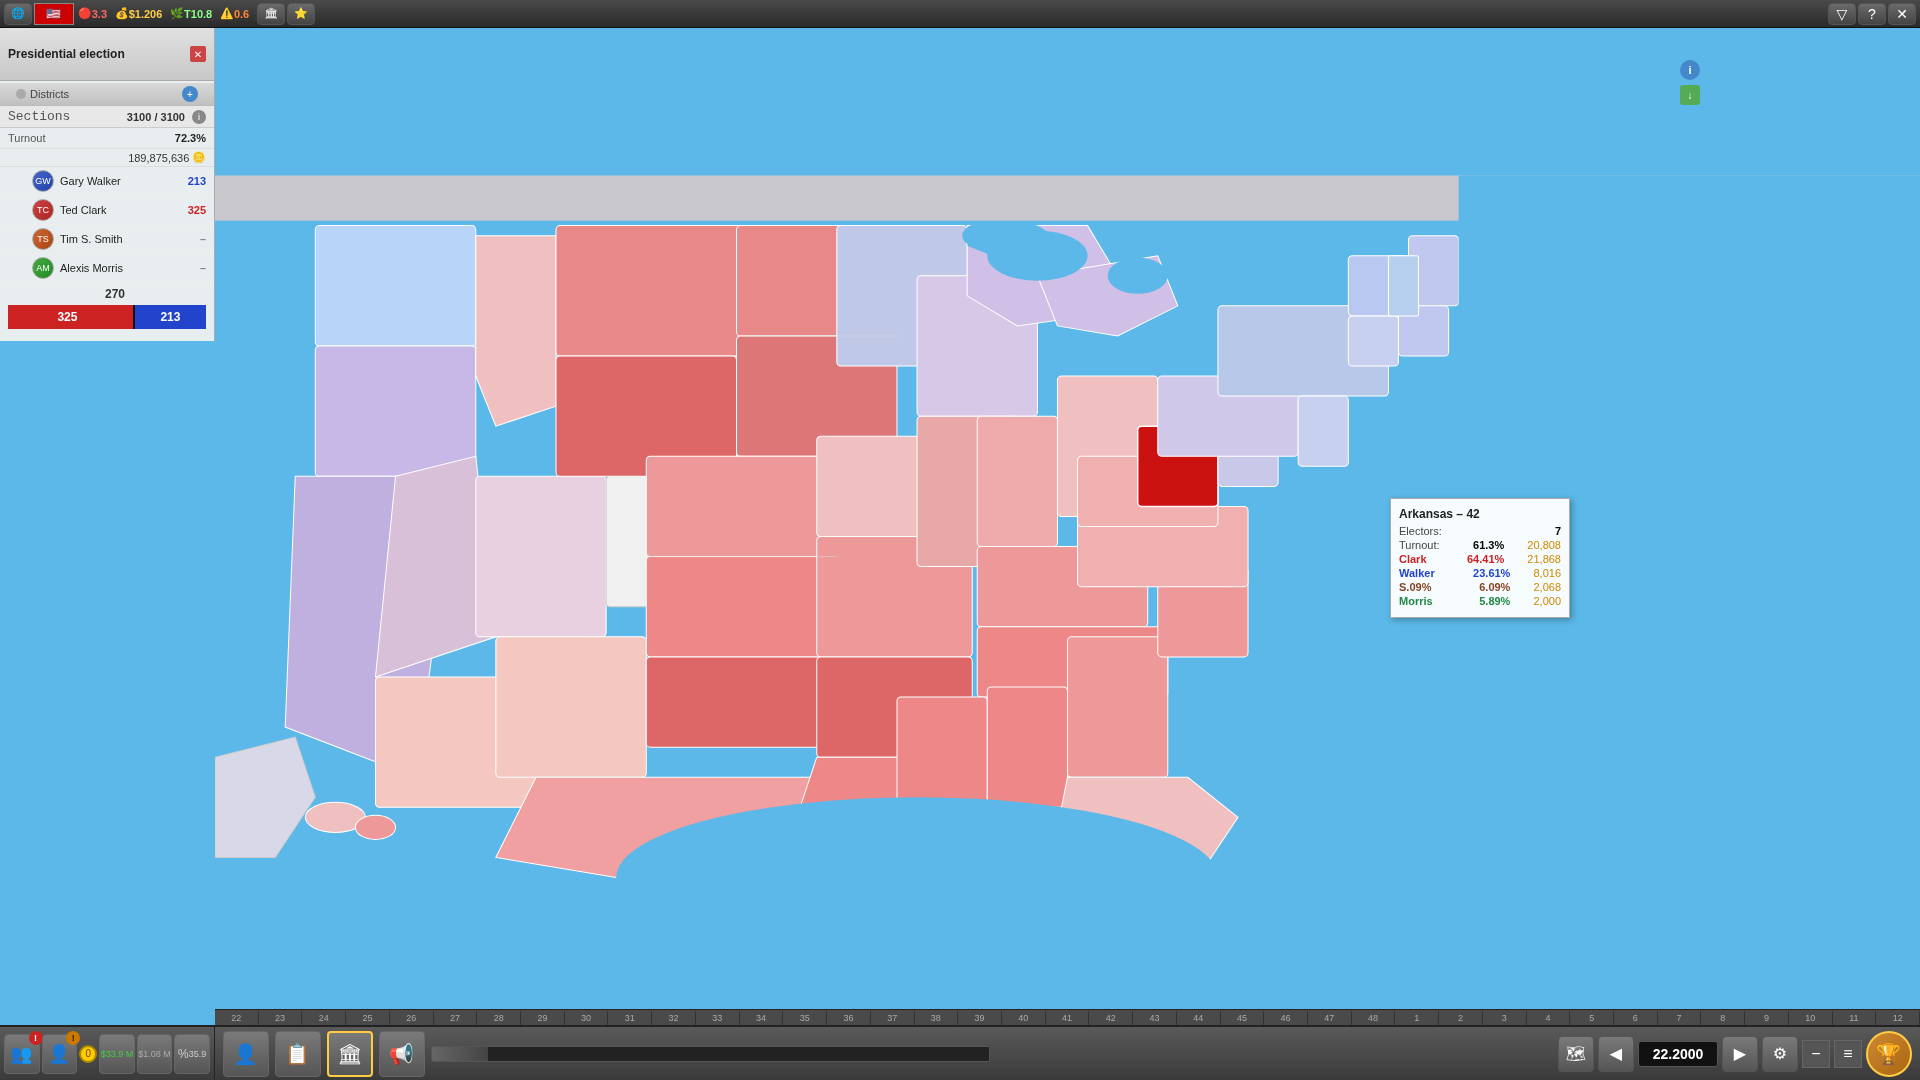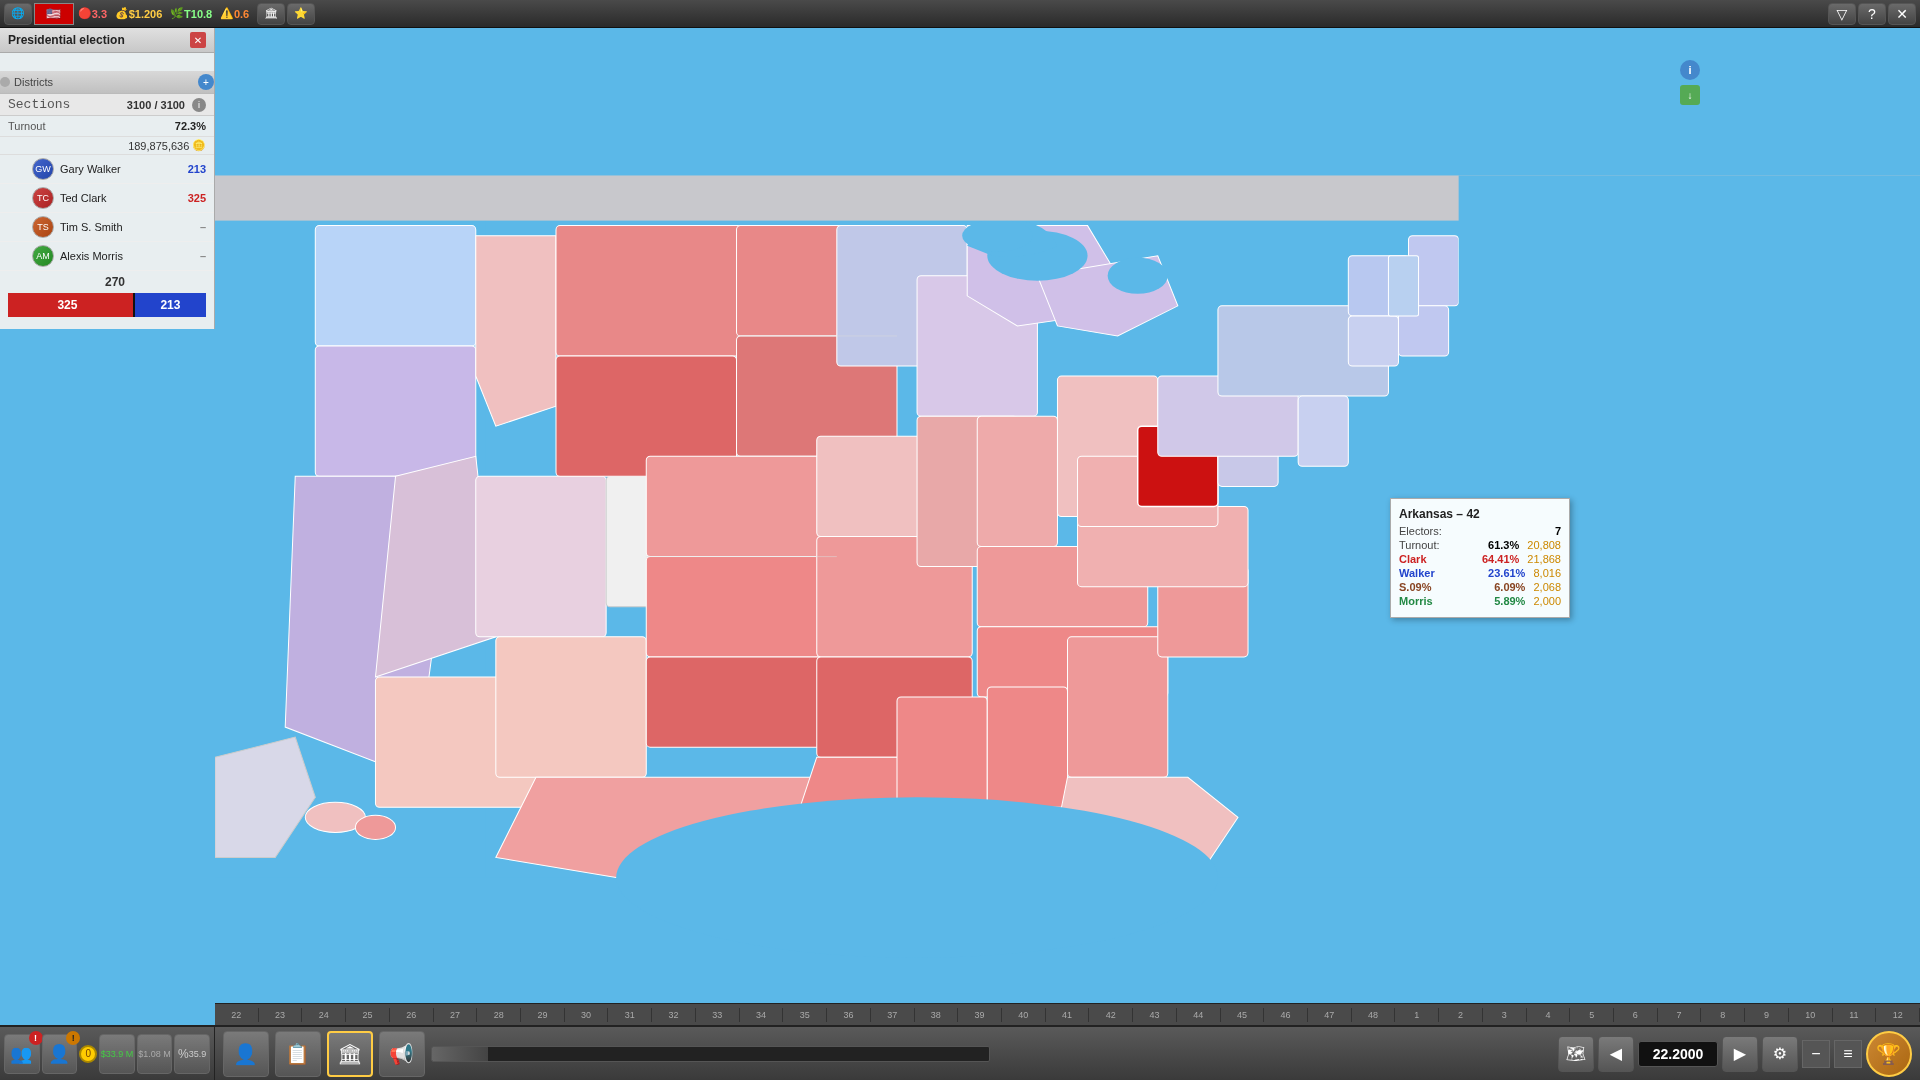--- a/index.html
+++ b/index.html
@@ -32,32 +32,32 @@
     .stat-yellow { color: #ffcc44; }
     .stat-orange { color: #ff8833; }
 
     
     #left-panel {
       position: absolute; top: 28px; left: 0; width: 215px; background: rgba(240,240,240,0.95);
       border-right: 1px solid #aaa; z-index: 50; padding-bottom: 10px;
     }
     .panel-header {
       background: linear-gradient(180deg, #e0e0e0 0%, #c8c8c8 100%);
-      padding: 4px 8px; display: flex; align-items: center; justify-content: space-between;
+      padding: 18px 8px; display: flex; align-items: center; justify-content: space-between;
       border-bottom: 1px solid #aaa;
     }
     .panel-title { font-weight: bold; font-size: 12px; color: #222; }
     .panel-close {
       width: 16px; height: 16px; background: #c44; border-radius: 2px;
       display: flex; align-items: center; justify-content: center; color: white; font-size: 10px; cursor: pointer;
     }
     .panel-section {
       background: linear-gradient(180deg, #d8d8d8 0%, #c0c0c0 100%);
-      padding: 3px 0; display: flex; align-items: center; justify-content: space-between;
-      border-bottom: 1px solid #bbb; margin-top: 18px;
+      padding: 3px 16px; display: flex; align-items: center; justify-content: space-between;
+      border-bottom: 1px solid #bbb; margin-top: 2px;
     }
     .panel-section-label { font-size: 11px; color: #444; display: flex; align-items: center; gap: 4px; }
     .info-icon {
       position: absolute; right: 220px; top: 60px;
       width: 20px; height: 20px; background: #4488cc; border-radius: 50%;
       display: flex; align-items: center; justify-content: center; color: white; font-size: 11px; font-weight: bold;
       z-index: 60;
     }
     .export-icon {
       position: absolute; right: 220px; top: 85px;
@@ -125,21 +125,21 @@
       box-shadow: 2px 2px 6px rgba(0,0,0,0.3); z-index: 200;
     }
     .tt-title { font-weight: bold; font-size: 12px; margin-bottom: 4px; color: #222; }
     .tt-row { display: flex; justify-content: space-between; margin-bottom: 2px; }
     .tt-label { color: #444; }
     .tt-val { font-weight: bold; }
     .tt-clark { color: #cc2222; }
     .tt-walker { color: #2244cc; }
     .tt-smith { color: #884422; }
     .tt-morris { color: #228844; }
-    .tt-coin { color: #cc8800; margin-left: 5px; }
+    .tt-coin { color: #cc8800; margin-left: 20px; }
     .bottom-btn {
       width: 46px; height: 46px; border-radius: 4px; border: 1px solid #666;
       background: linear-gradient(180deg, #7a7a7a 0%, #555 100%);
       display: flex; align-items: center; justify-content: center;
       color: white; font-size: 20px; cursor: pointer;
     }
     .bottom-btn.active { border: 2px solid #ffcc44; }
     .progress-bar-outer {
       flex: 1; height: 16px; background: #222; border: 1px solid #555; border-radius: 2px; overflow: hidden;
     }
@@ -156,22 +156,22 @@
       background: #111; color: white; font-size: 14px; font-weight: bold;
       padding: 4px 12px; border: 1px solid #555; border-radius: 3px; min-width: 80px; text-align: center;
     }
     .ctrl-zoom-btn {
       width: 28px; height: 28px; background: #555; border: 1px solid #666;
       display: flex; align-items: center; justify-content: center; color: white; font-size: 16px; cursor: pointer;
     }
 
     
     #timeline {
-      position: absolute; bottom: 55px; left: 215px; right: 0; height: 22px;
-      background: #4a4a4a; display: flex; align-items: center; border-top: 1px solid #222;
+      position: absolute; bottom: 55px; left: 215px; right: 0; height: 16px;
+      background: #4a4a4a; display: flex; align-items: flex-end; border-top: 1px solid #222;
     }
     .tl-tick { color: #aaa; font-size: 9px; flex: 1; text-align: center; border-right: 1px solid #333; padding: 2px 0; }
 
     
     #bottom-icons-row {
       position: absolute; bottom: 0; left: 0; width: 215px; height: 55px;
       background: linear-gradient(180deg, #5a5a5a 0%, #3a3a3a 100%);
       display: flex; align-items: center; padding: 0 4px; gap: 2px;
       border-top: 2px solid #222; border-right: 1px solid #222; z-index: 101;
     }

